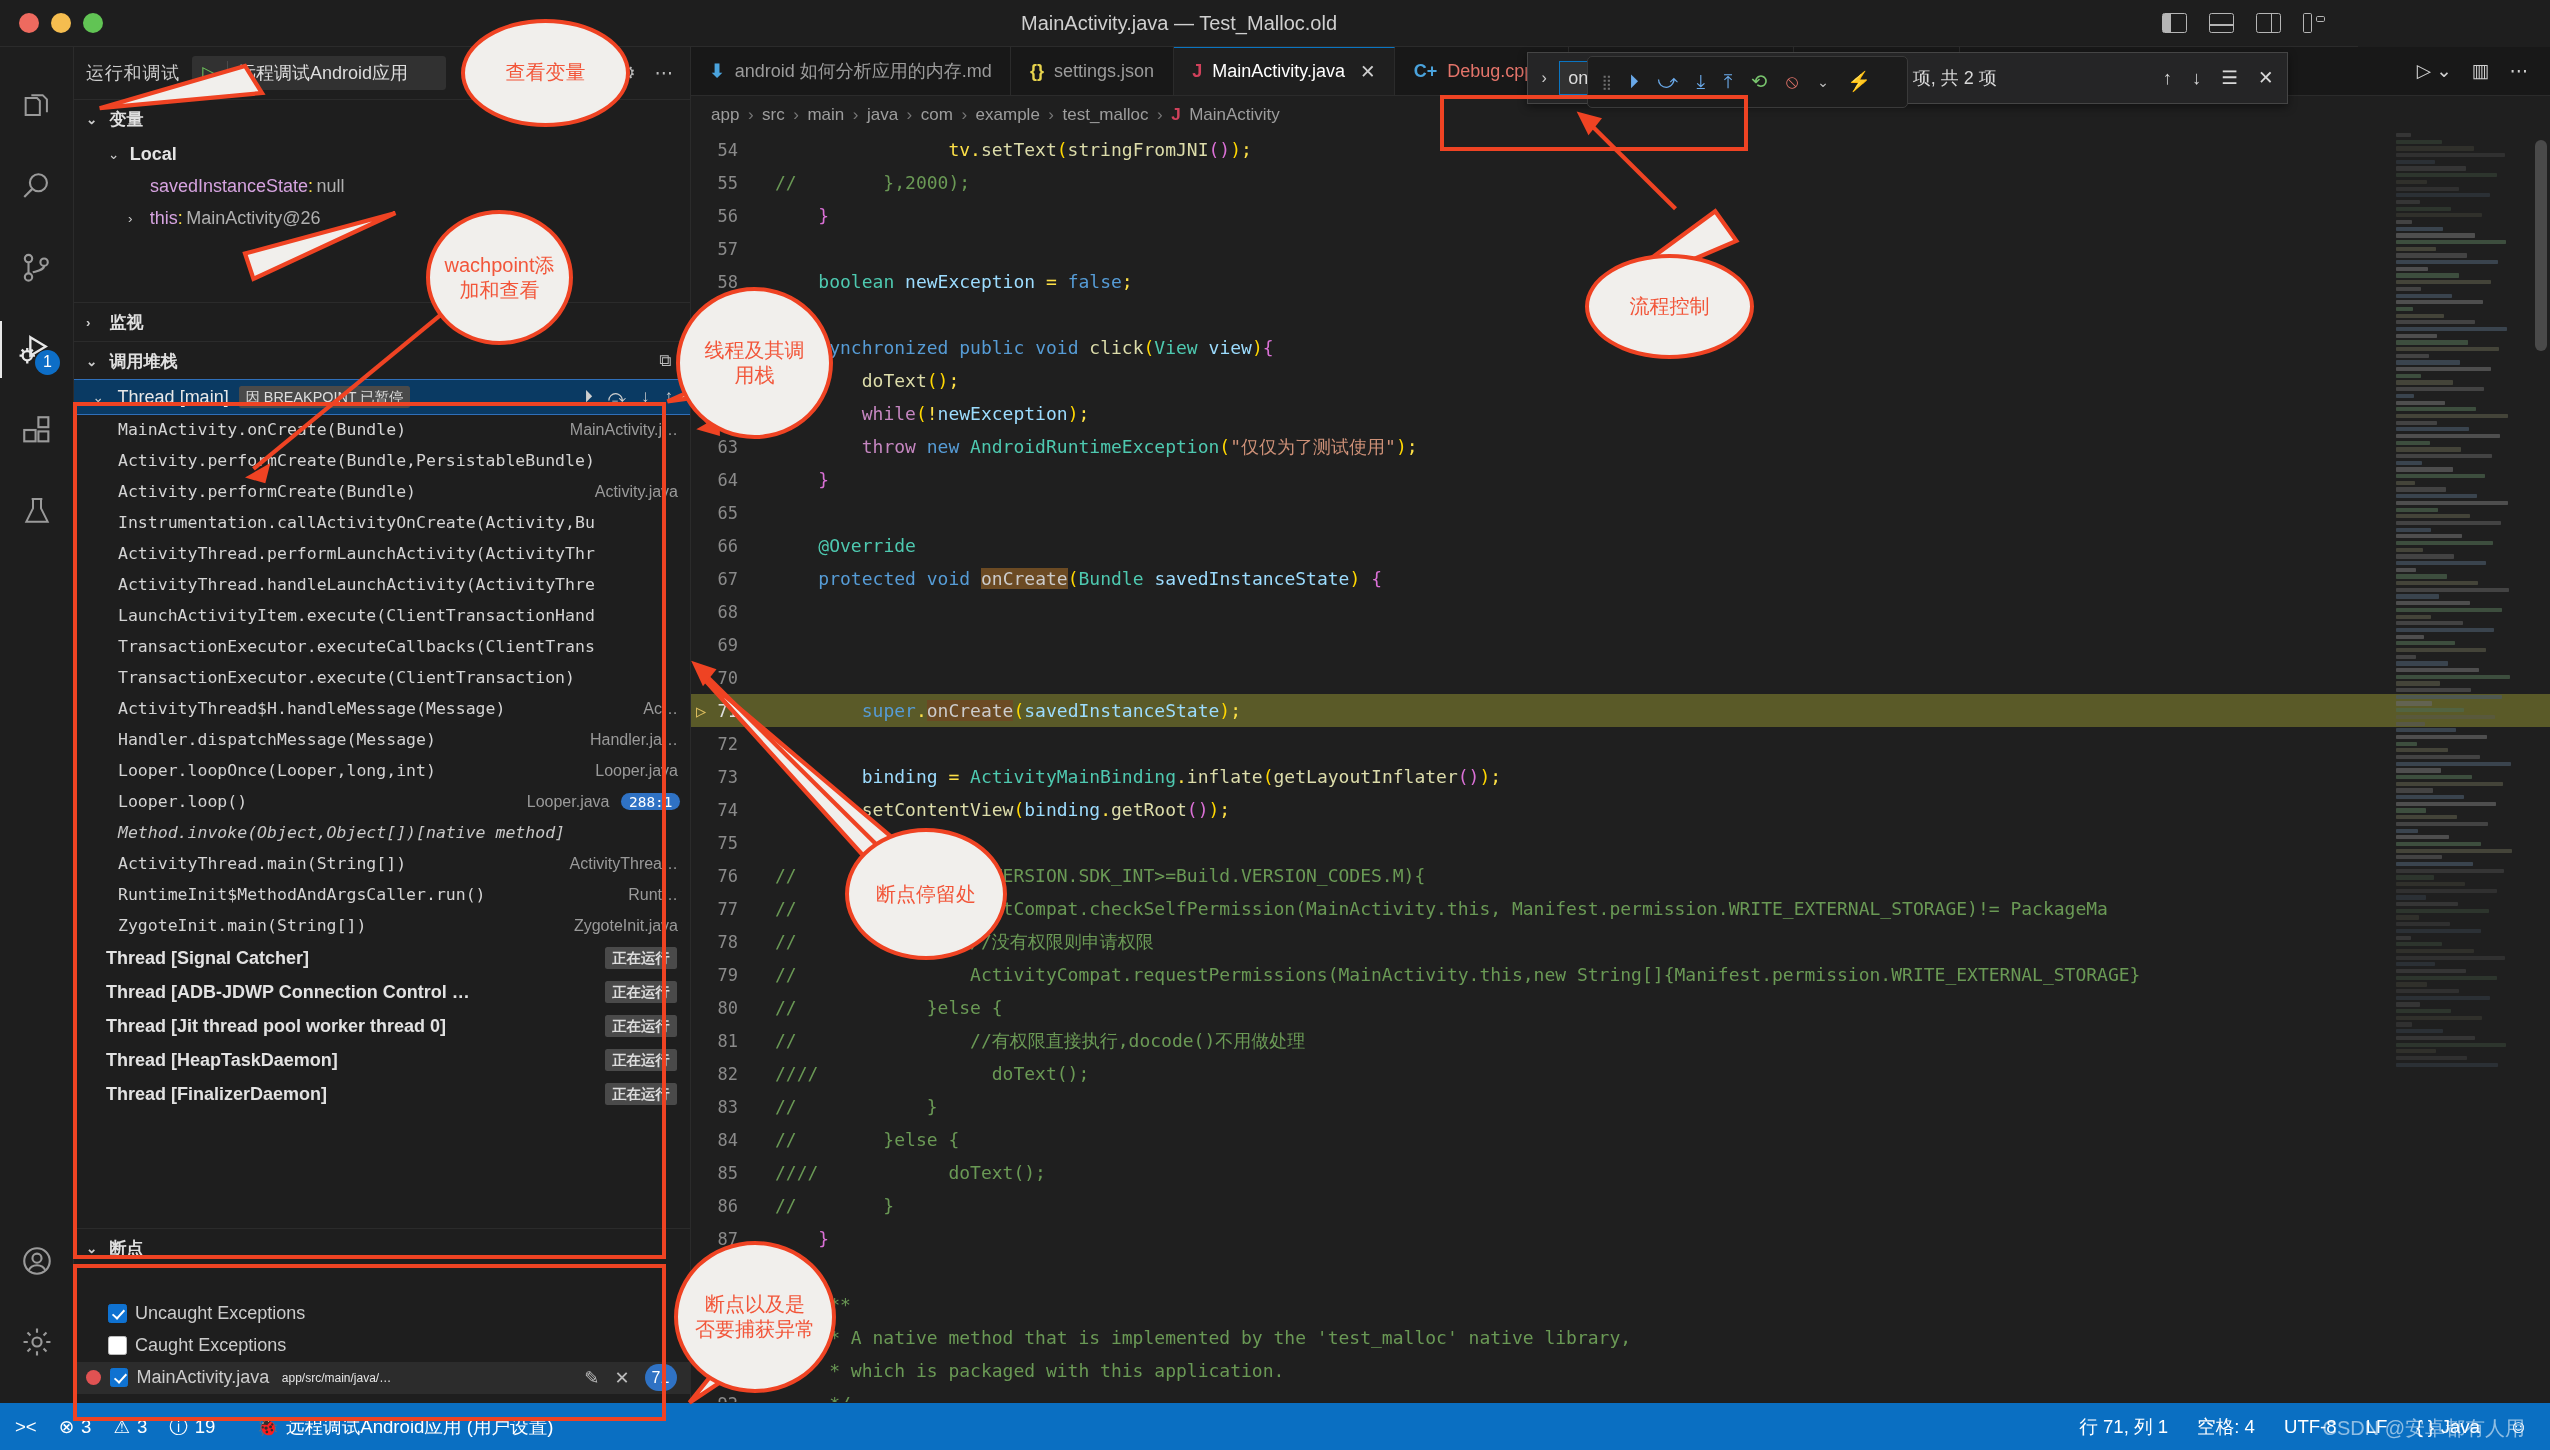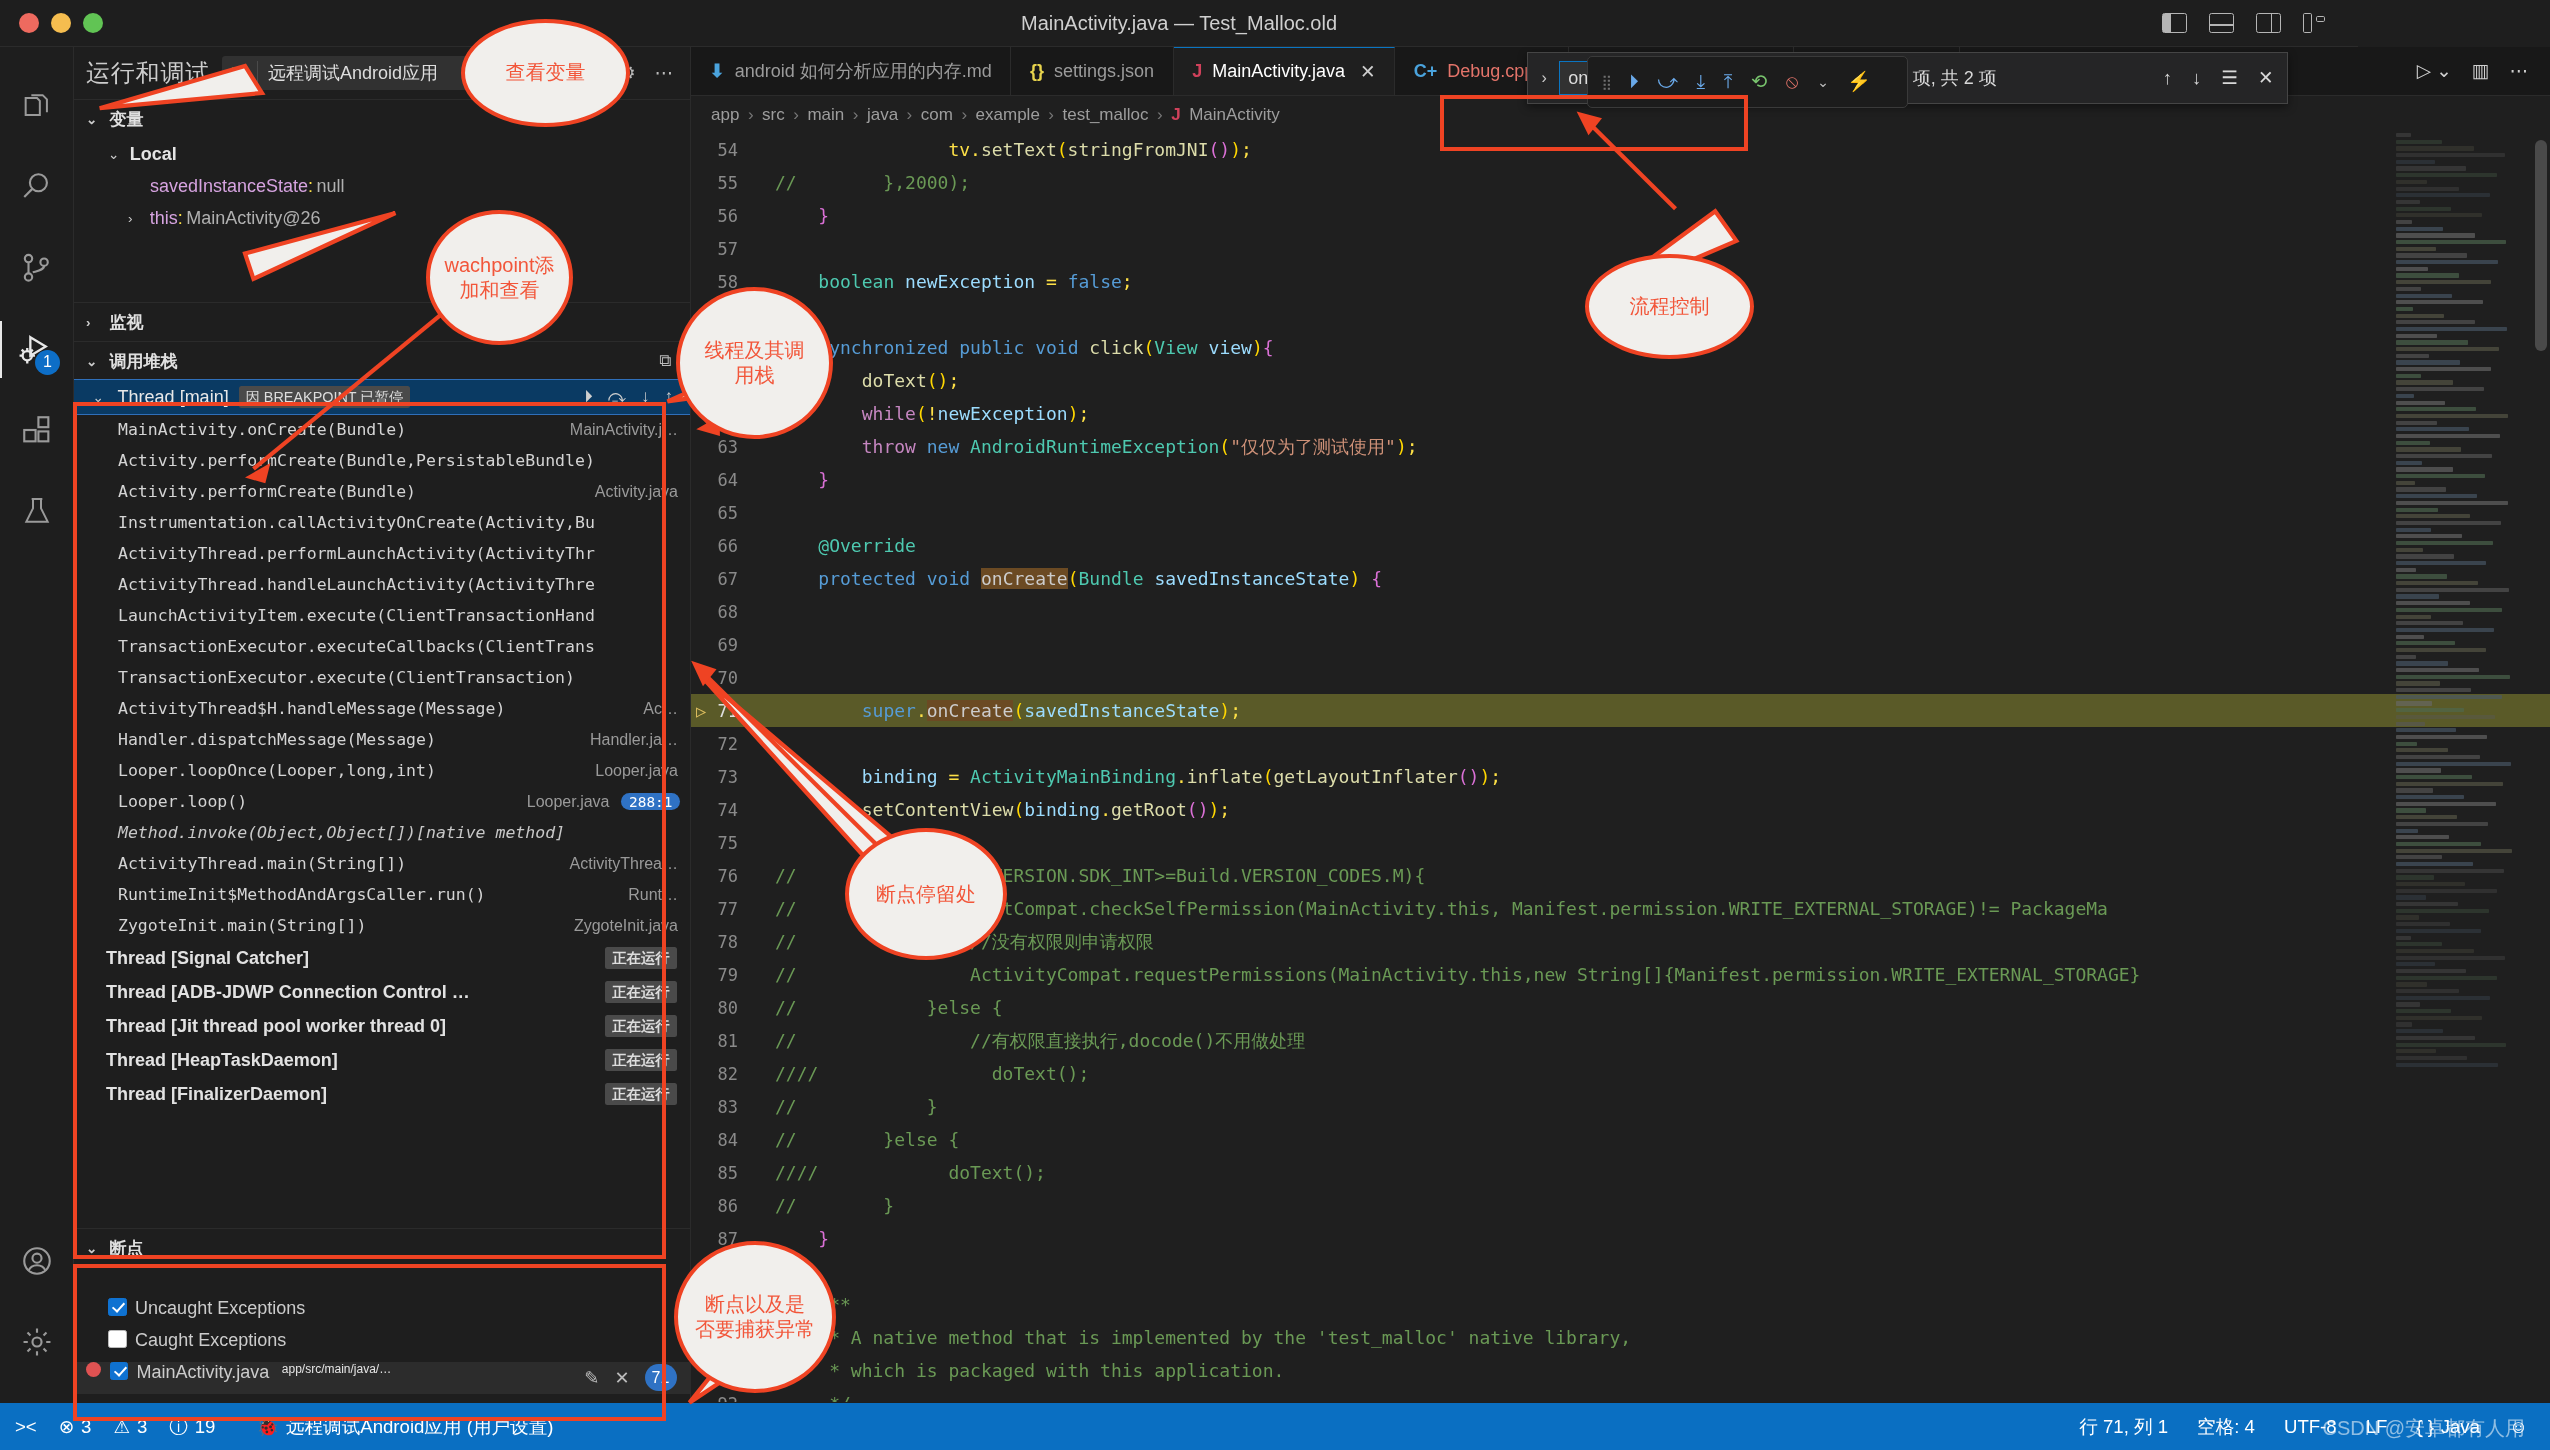--- a/index.html
+++ b/index.html
@@ -49,21 +49,21 @@
              display:flex;align-items:center;justify-content:center; }
   .ab-bottom{ margin-top:auto; padding-bottom:20px; }
 
   
   #sidebar{
     position:absolute; left:74px; top:47px; width:617px; height:1355px;
     background:#1e1e1e; border-right:0.8px solid #2b2b2b;
     font-size:18.6px; overflow:hidden;
   }
   #side-header{ height:52px; display:flex; align-items:center; padding:0 12px; gap:12px;}
-  #side-title{ font-size:24px; color:#ccc; letter-spacing:0.8px;}
+  #side-title{ font-size:18px; color:#ccc; letter-spacing:0.8px;}
   .launch-box{ display:flex;align-items:center; background:#313131; border-radius:3.4px;
                height:34px; flex:1; max-width:254px; }
   .launch-play{ width:35px;text-align:center;color:#6dbf5b;font-size:18.6px;}
   .launch-name{ font-size:18px;color:#ddd; border-left:0.8px solid #4a4a4a; padding-left:10px;
                 white-space:nowrap; overflow:hidden;}
   .gear{ margin-left:auto; color:#bbb; font-size:18.6px; padding-right:6.8px;}
 
   .sect-head{ height:39px; display:flex; align-items:center; gap:8.5px;
               padding-left:12px; font-size:17px; font-weight:bold; color:#e0e0e0;
               border-top:0.8px solid #2b2b2b; }
@@ -87,21 +87,21 @@
               color:#d4d4d4; white-space:nowrap; overflow:hidden; position:relative;}
   .frame-row .fsrc{ color:#9a9a9a; margin-left:auto; padding-right:12px;
                     font-family:"Liberation Sans",sans-serif; font-size:16px;}
   .frame-row.italic{ font-style:italic; color:#c8c8c8;}
   .lnbadge{ background:#2f72c4; color:#fff; font-size:14.4px; border-radius:9.3px;
             padding:0.8px 7.6px; margin-right:10px;}
   .running-row{ height:34px; display:flex; align-items:center; padding-left:32px;
                 font-size:18px; color:#e2e2e2;font-weight:bold;}
   .running-row .pill{ margin-left:auto; margin-right:13.5px; }
 
-  .bp-row{ height:32px; display:flex; gap:8.5px; padding-left:34px; font-size:18px;}
+  .bp-row{ height:32px; display:flex; align-items:center; gap:8.5px; padding-left:34px; font-size:18px;}
   .bp-row.hl{ background:#2c2c2c; padding-left:12px;}
   .cb{ width:18.6px;height:18.6px;border-radius:2.5px;background:#fff;border:0.8px solid #bbb;
        position:relative; flex:none;}
   .cb.on{ background:#0f72d1;border-color:#0f72d1;}
   .cb.on::after{ content:"";position:absolute;left:6px;top:1.7px;width:5px;height:10px;
                  border:solid #fff;border-width:0 2.5px 2.5px 0;transform:rotate(42deg);}
   .bpdot{ width:15px;height:15px;border-radius:50%;background:#e05252;flex:none;}
   .bp-path{ color:#e5e5e5; font-size:12px; margin-left:4px;}
   .bp-actions{ margin-left:auto; display:flex;align-items:center; gap:15px; padding-right:13.5px; color:#bbb;}
   .bp-line{ background:#2f72c4;color:#fff;border-radius:13.5px;width:32px;height:27px;

